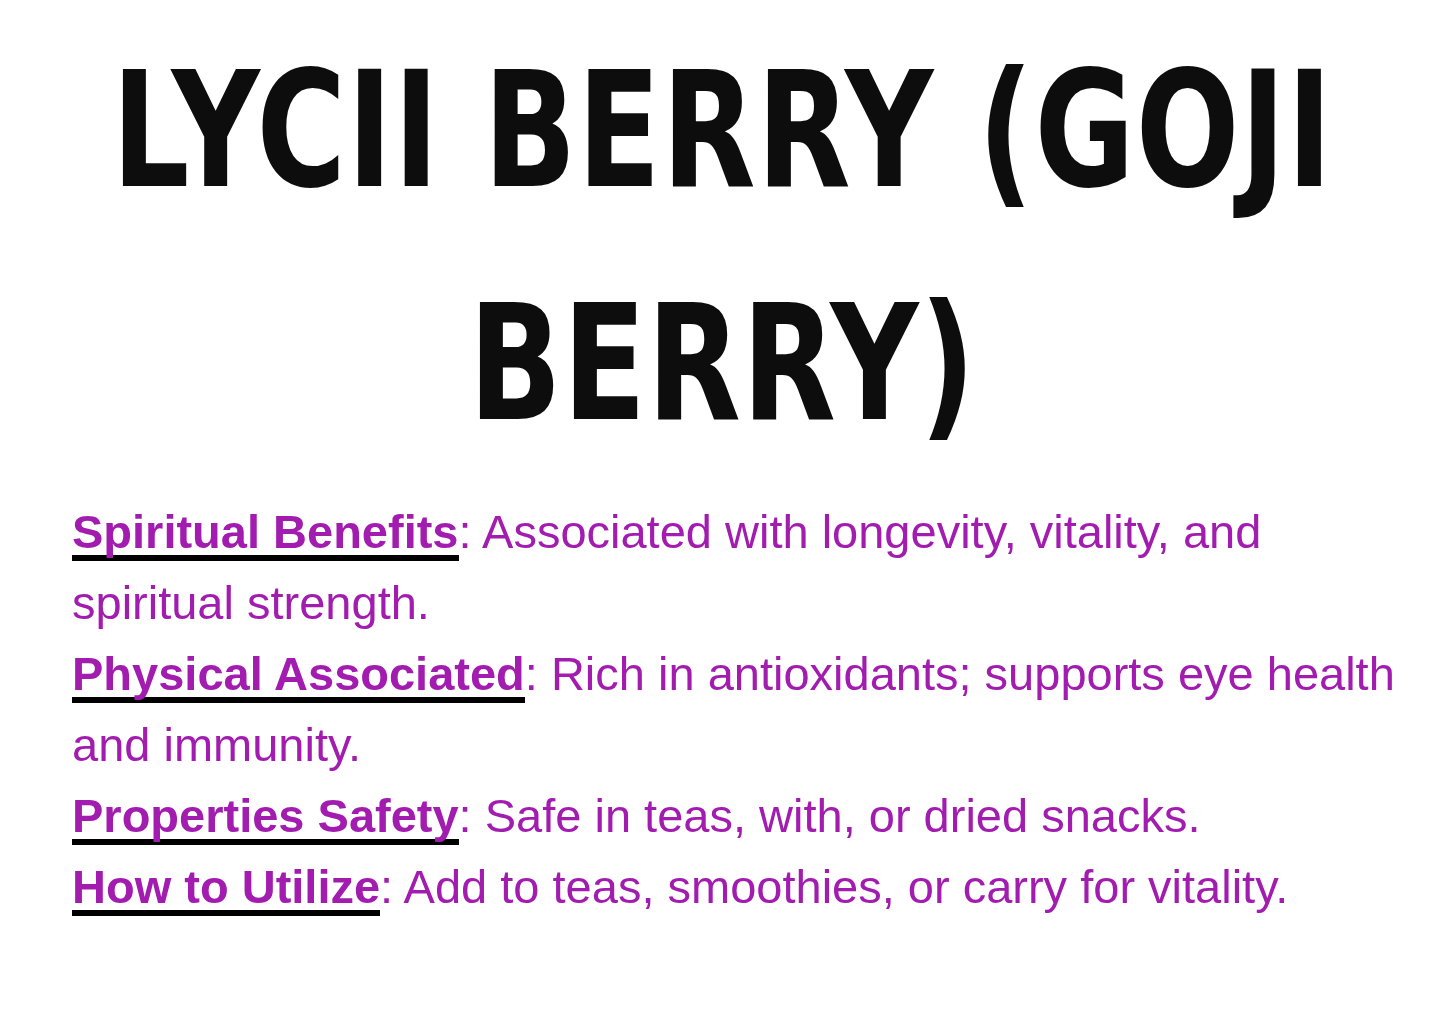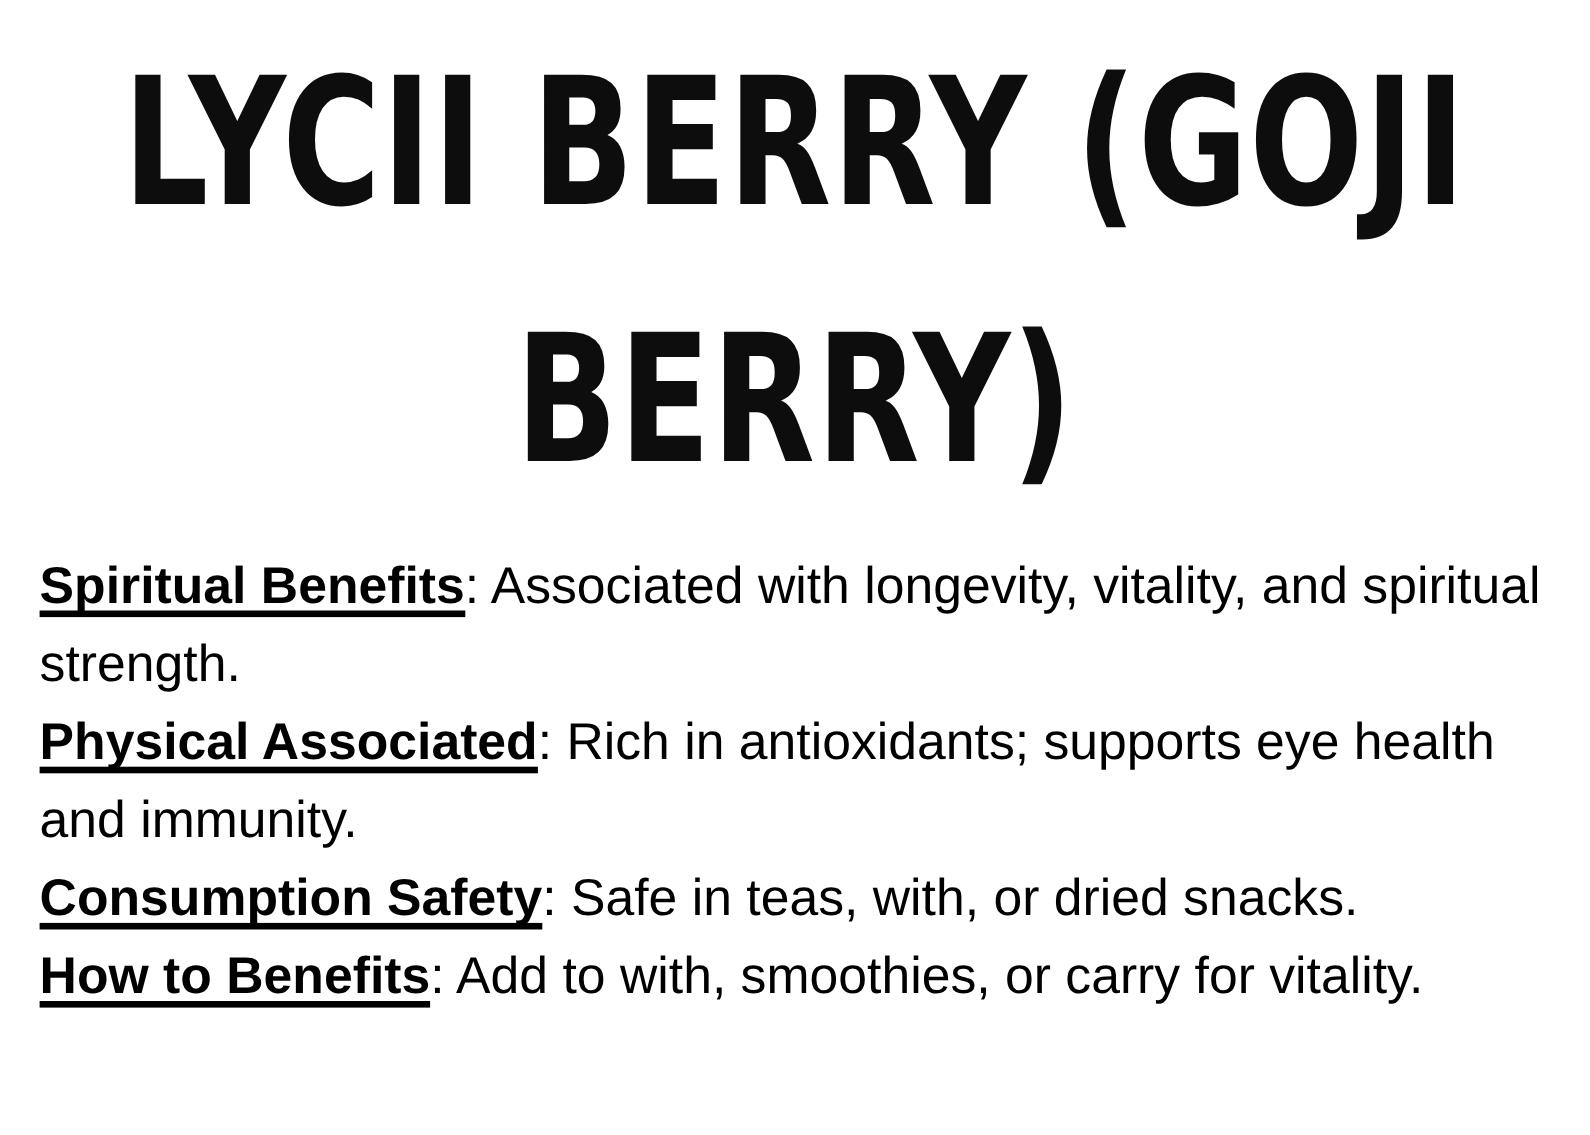--- a/index.html
+++ b/index.html
@@ -30,25 +30,26 @@
     line-height: 1.45;
     letter-spacing: 1px;
     color: #0d0d0d;
     transform: scaleY(1.32);
     transform-origin: 50% 0;
   }
   .title-line { white-space: nowrap; }
   
   .content {
     margin-top: 128px; 
-    padding: 0 36px 0 36px;
+    padding: 0 36px 0 48px;
     font-family: "Liberation Sans", sans-serif;
     font-size: 47px;
     line-height: 71px;
-    color: #000000;
+    color: #a21caf;
+    margin-left: 24px;
   }
   .entry { margin: 0; }
   .entry-label {
     font-weight: bold;
     display: inline-block;
     line-height: 1;
     border-bottom: 6px solid #000000;
   }
 </style>
 </head>
@@ -60,19 +61,19 @@
     <div class="title-line">LYCII BERRY (GOJI</div>
     <div class="title-line">BERRY)</div>
   </h1>
 
   <div class="content">
 
     <p class="entry"><span class="entry-label">Spiritual Benefits</span><span class="entry-text">: Associated with longevity, vitality, and spiritual strength.</span></p>
 
     <p class="entry"><span class="entry-label">Physical Associated</span><span class="entry-text">: Rich in antioxidants; supports eye health and immunity.</span></p>
 
-    <p class="entry"><span class="entry-label">Consumption Safety</span><span class="entry-text">: Safe in teas, with, or dried snacks.</span></p>
+    <p class="entry"><span class="entry-label">Properties Safety</span><span class="entry-text">: Safe in teas, with, or dried snacks.</span></p>
 
-    <p class="entry"><span class="entry-label">How to Benefits</span><span class="entry-text">: Add to with, smoothies, or carry for vitality.</span></p>
+    <p class="entry"><span class="entry-label">How to Utilize</span><span class="entry-text">: Add to teas, smoothies, or carry for vitality.</span></p>
 
   </div>
 
 </div>
 
 </body></html>

